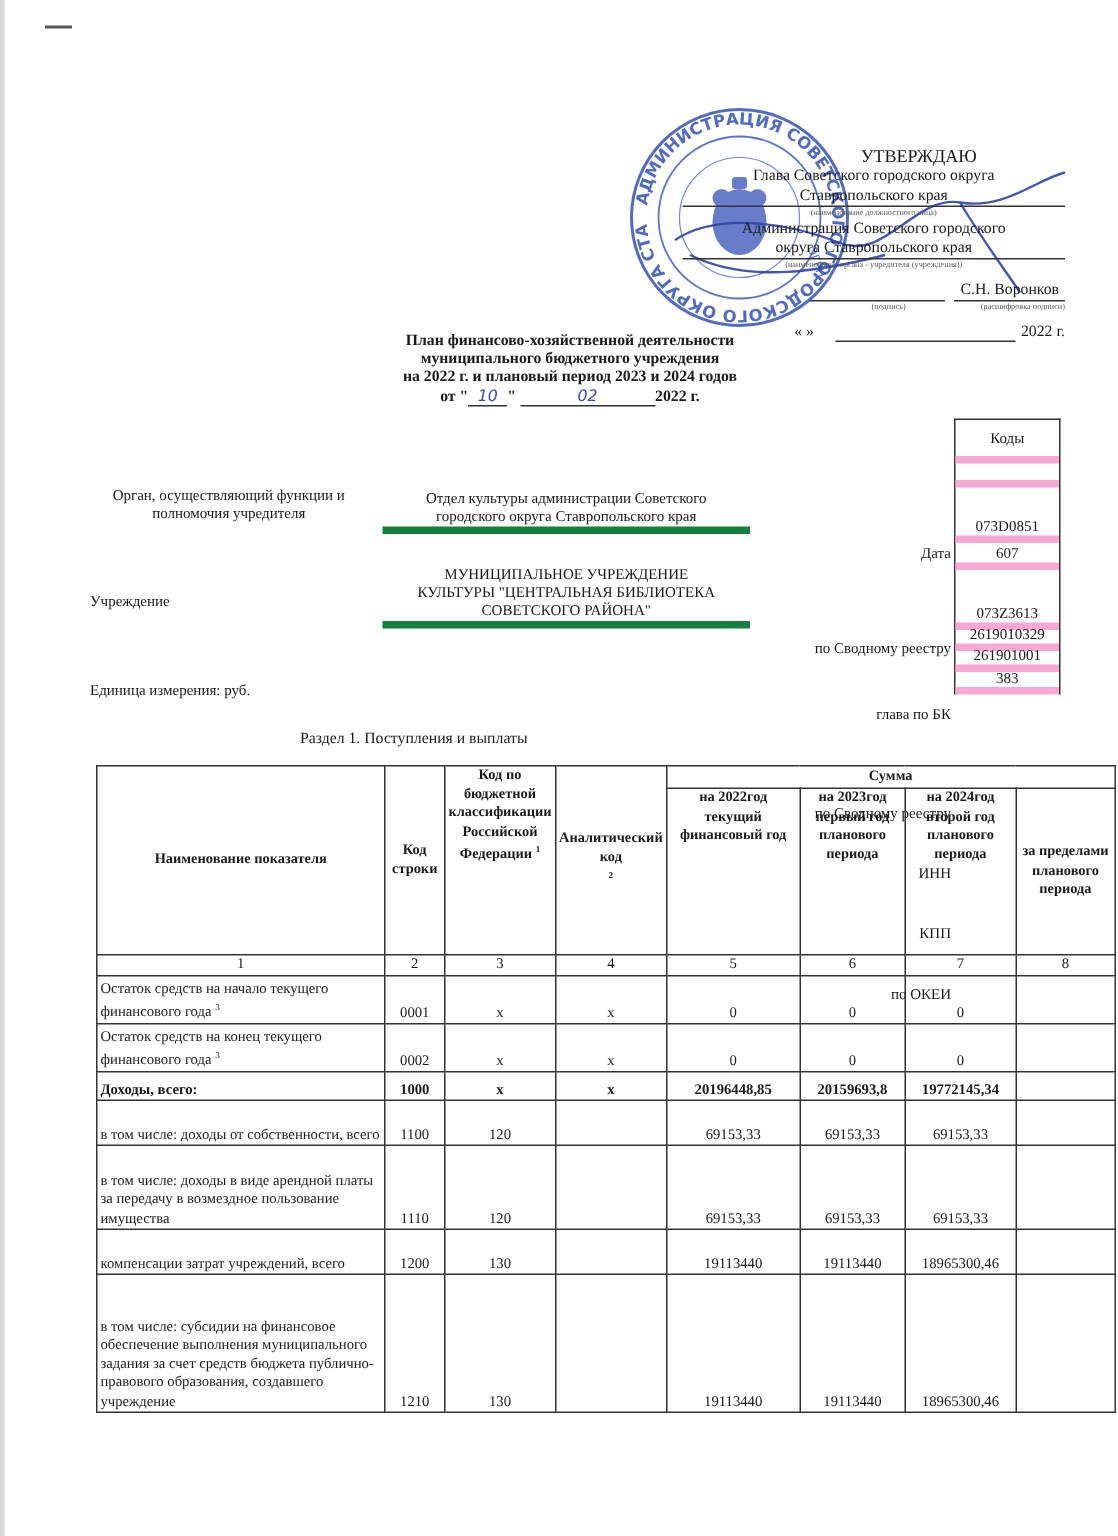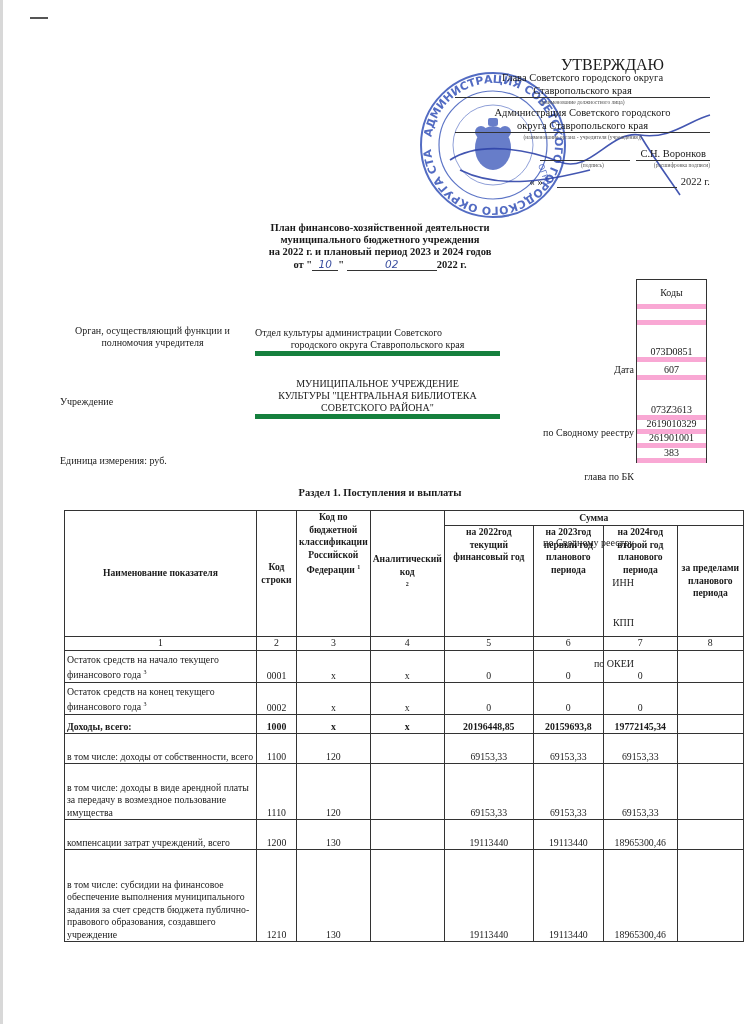--- a/index.html
+++ b/index.html
@@ -4,21 +4,21 @@
 <style>
   html, body { margin: 0; padding: 0; background: #ffffff; }
   body { width: 745px; height: 1024px; position: relative; overflow: hidden;
          font-family: "Liberation Serif", serif; color: #1a1a1a; }
   .abs { position: absolute; }
   .corner-mark { left: 30px; top: 17px; width: 18px; height: 2px; background: #555; }
   .left-edge { left: 0; top: 0; width: 3px; height: 1024px; background: #d8d8d8; }
 
   
   .approve { left: 455px; top: 58px; width: 255px; font-size: 10.5px; text-align: center; line-height: 13px; }
-  .approve .ttl { font-size: 16px; margin-left: 60px; }
+  .approve .ttl { font-size: 12px; margin-left: 60px; margin-top: 40px; }
   .approve .line { border-bottom: 1px solid #333; }
   .approve .cap { font-size: 5.5px; color: #555; line-height: 8px; }
   .sign-row { display: flex; justify-content: flex-end; align-items: flex-end; }
   .sign-row .blank { width: 90px; border-bottom: 1px solid #333; height: 12px; margin-right: 6px; }
   .sign-row .name { border-bottom: 1px solid #333; padding: 0 4px; }
   .date-row { display: flex; justify-content: flex-end; margin-top: 6px; }
   .date-row .blank { width: 120px; border-bottom: 1px solid #333; height: 12px; margin: 0 4px 0 14px; }
 
   
   .stamp { left: 418px; top: 70px; width: 150px; height: 150px; }
@@ -32,21 +32,21 @@
 
   
   .codes { left: 636px; top: 279px; width: 69px; border: 1px solid #333; border-bottom: none; }
   .codes .c { border-bottom: 5px solid #f9a8d4; font-size: 10px; text-align: center; box-sizing: border-box; display: flex; align-items: flex-end; justify-content: center; }
   .codes-labels { left: 520px; top: 279px; width: 114px; font-size: 10px; text-align: right; }
   .codes-labels div { display: flex; align-items: flex-end; justify-content: flex-end; box-sizing: border-box; line-height: 12px; margin-top: 26px; }
 
   .meta { font-size: 10px; line-height: 12px; }
   .meta-val { text-align: center; font-size: 10px; line-height: 12px; border-bottom: 5px solid #15803d; }
 
-  .section-title { left: 200px; top: 487px; width: 360px; text-align: center; font-weight: bold; font-size: 10.5px; }
+  .section-title { left: 200px; top: 487px; width: 360px; text-align: left; font-weight: normal; font-size: 10.5px; }
 
   
   table.fin { position: absolute; left: 64px; top: 510px; border-collapse: collapse; table-layout: fixed; font-size: 9.8px; }
   table.fin td, table.fin th { border: 1px solid #333; padding: 0 2px; line-height: 12.5px; }
   table.fin th { font-weight: bold; text-align: center; vertical-align: middle; font-size: 9.6px; }
   table.fin th.top { vertical-align: top; }
   table.fin td.n { text-align: center; vertical-align: bottom; }
   table.fin td.name { text-align: left; vertical-align: bottom; }
   table.fin tr.bold td { font-weight: bold; }
   table.fin td.idx { text-align: center; vertical-align: middle; }
@@ -130,21 +130,21 @@
   <div class="c" style="height:37px;">073D0851</div>
   <div class="c" style="height:18px;">607</div>
   <div class="c" style="height:40px;">073Z3613</div>
   <div class="c" style="height:14px;">2619010329</div>
   <div class="c" style="height:14px;">261901001</div>
   <div class="c" style="height:15px;">383</div>
 </div>
 
 <div class="abs meta" style="left:60px; top:325px; width:185px;text-align:center;">Орган, осуществляющий функции и полномочия учредителя</div>
 <div class="abs" style="left:255px; top:327px; width:245px;">
-  <div class="meta" style="font-family:Liberation Serif, serif;">Отдел культуры администрации Советского</div>
+  <div class="meta" style="text-align:center;font-family:Liberation Serif, serif;">Отдел культуры администрации Советского</div>
   <div class="meta-val">городского округа Ставропольского края</div>
 </div>
 
 <div class="abs meta" style="left:60px; top:396px;">Учреждение</div>
 <div class="abs" style="left:255px; top:378px; width:245px;">
   <div class="meta" style="text-align:center;">МУНИЦИПАЛЬНОЕ УЧРЕЖДЕНИЕ</div>
   <div class="meta" style="text-align:center;">КУЛЬТУРЫ "ЦЕНТРАЛЬНАЯ БИБЛИОТЕКА</div>
   <div class="meta-val">СОВЕТСКОГО РАЙОНА"</div>
 </div>
 

